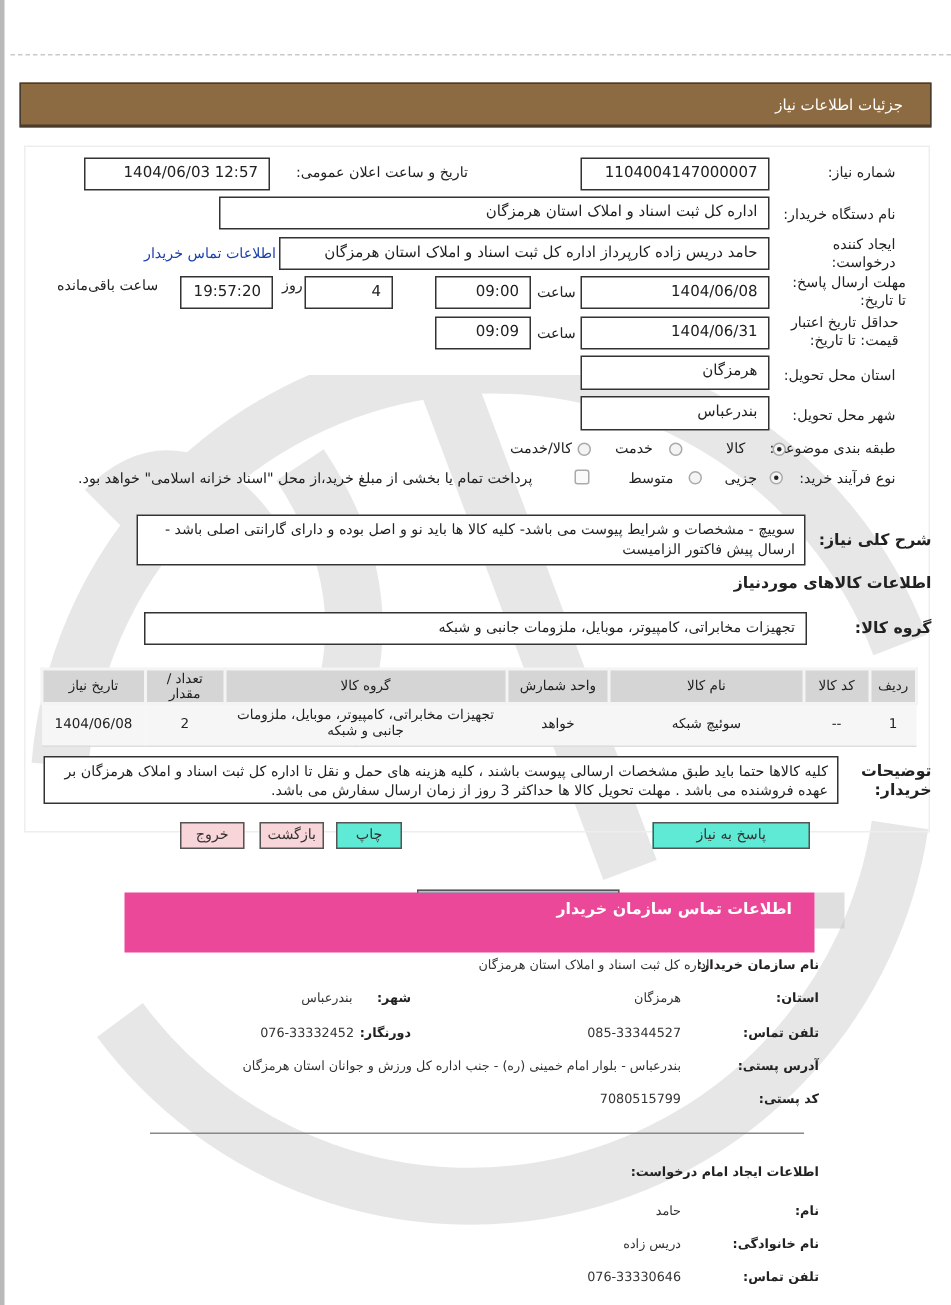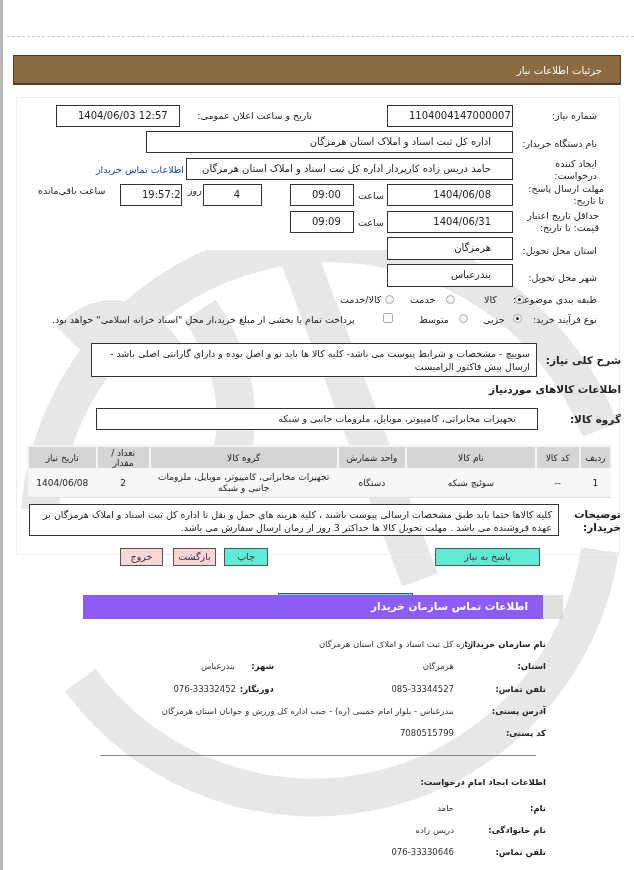--- a/index.html
+++ b/index.html
@@ -8,41 +8,41 @@
   .frame-left { position: absolute; left: 0; top: 0; width: 3px; height: 870px; background: #b9b9b9; }
   .dotted-rule { position: absolute; left: 7px; right: 0; top: 36px; border-top: 1px dashed #c9c9c9; }
 
   .watermark { position: absolute; left: 0; top: 250px; width: 634px; height: 620px; pointer-events: none; z-index: 0; }
 
   .title-bar { position: absolute; left: 13px; top: 55px; width: 608px; height: 30px; background: #8d6b42; border: 1px solid #4a3c2c; border-bottom: 2px solid #4a3c2c; color: #fff; font-size: 10px; padding: 9px 18px 0 0; z-index: 2; }
 
   .panel { position: absolute; left: 16px; top: 97px; width: 604px; height: 458px; border: 1px solid #eee; z-index: 1; }
 
   .lbl { position: absolute; font-size: 9.5px; color: #222; z-index: 2; line-height: 12px; white-space: nowrap; }
-  .box { position: absolute; border: 1px solid #333; background: #fff; height: 22px; font-size: 10px; padding: 0 21px; line-height: 20px; z-index: 2; white-space: nowrap; overflow: hidden; }
+  .box { position: absolute; border: 1px solid #333; background: #fff; height: 22px; font-size: 10px; padding: 0 7px; line-height: 20px; z-index: 2; white-space: nowrap; overflow: hidden; }
   .box.ltr { direction: ltr; text-align: right; font-family: "DejaVu Sans", sans-serif; }
   .link { position: absolute; color: #1c3fae; font-size: 9.5px; z-index: 2; cursor: pointer; }
 
   .radio { position: absolute; width: 9px; height: 9px; border-radius: 50%; border: 1px solid #aaa; background: #f4f4f4; z-index: 2; }
   .radio.on::after { content: ""; position: absolute; left: 2px; top: 2px; width: 3px; height: 3px; border-radius: 50%; background: #222; }
   .chk { position: absolute; width: 10px; height: 10px; border: 1px solid #aaa; background: #fafafa; border-radius: 2px; z-index: 2; }
 
   .bold { font-weight: bold; }
   .desc-box { position: absolute; border: 1px solid #333; background: #fff; font-size: 9.5px; line-height: 13px; padding: 3px 6px; z-index: 2; white-space: normal; }
 
   table.items { position: absolute; left: 27px; top: 445px; width: 585px; border-collapse: collapse; z-index: 2; font-size: 9px; }
   table.items th { background: #d5d5d5; font-weight: normal; height: 23px; border: 2px solid #f4f4f4; line-height: 10px; padding: 0 3px; }
   table.items td { background: #fff; text-align: center; height: 28px; line-height: 11px; padding: 0 3px; border-bottom: 1px solid #ddd; }
   table.items tr.body-row td { background: #f6f6f6; }
 
   .btn { position: absolute; top: 548px; height: 18px; border: 1px solid #555; font-size: 9.5px; text-align: center; line-height: 15px; z-index: 2; cursor: pointer; color: #333; }
   .btn.green { background: #5eead4; }
   .btn.pink { background: #f8d5d8; }
 
-  .section-bar { position: absolute; left: 83px; top: 595px; width: 460px; height: 24px; background: #8b5cf6; color: #fff; font-weight: bold; font-size: 10.5px; padding: 5px 15px 0 0; z-index: 2; }
+  .section-bar { position: absolute; left: 83px; top: 595px; width: 460px; height: 40px; background: #ec4899; color: #fff; font-weight: bold; font-size: 10.5px; padding: 5px 15px 0 0; z-index: 2; }
   .section-bar-r { position: absolute; left: 543px; top: 595px; width: 20px; height: 24px; background: #bfbfbf; opacity: .5; z-index: 1; }
 
   .c-lbl { position: absolute; font-weight: bold; font-size: 8.5px; color: #222; z-index: 2; white-space: nowrap; }
   .c-val { position: absolute; font-size: 8.5px; color: #333; z-index: 2; white-space: nowrap; }
   .hr { position: absolute; left: 100px; top: 755px; width: 436px; border-top: 1px solid #888; z-index: 2; }
 </style>
 </head>
 <body>
 
 <div class="frame-left"></div>
@@ -129,21 +129,21 @@
       <th style="width:170px;margin-left:44px;">گروه کالا</th>
       <th style="width:48px;">تعداد / مقدار</th>
       <th style="width:62px;">تاریخ نیاز</th>
     </tr>
   </thead>
   <tbody>
     <tr class="body-row">
       <td>1</td>
       <td>--</td>
       <td>سوئیچ شبکه</td>
-      <td>دستگاه</td>
+      <td>خواهد</td>
       <td>تجهیزات مخابراتی، کامپیوتر، موبایل، ملزومات جانبی و شبکه</td>
       <td>2</td>
       <td>1404/06/08</td>
     </tr>
   </tbody>
 </table>
 
 <span class="lbl bold" style="right:13px;top:508px;width:56px;white-space:normal;font-size:10.5px;line-height:13px;">توضیحات خریدار:</span>
 <div class="desc-box" style="left:29px;top:504px;width:530px;height:32px;">کلیه کالاها حتما باید طبق مشخصات ارسالی پیوست باشند ، کلیه هزینه های حمل و نقل تا اداره کل ثبت اسناد و املاک هرمزگان بر عهده فروشنده می باشد . مهلت تحویل کالا ها حداکثر 3 روز از زمان ارسال سفارش می باشد.</div>
 

